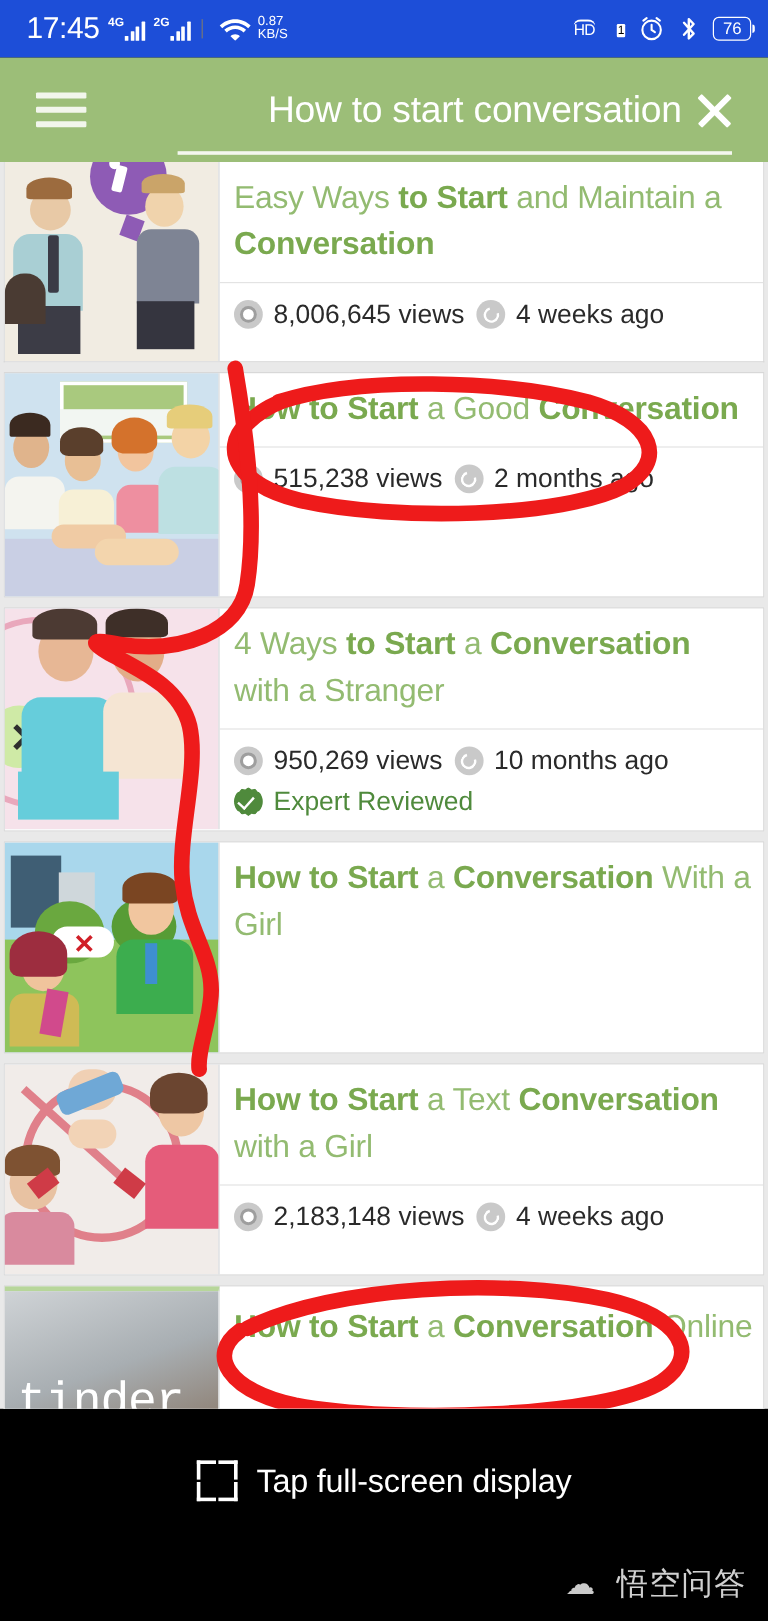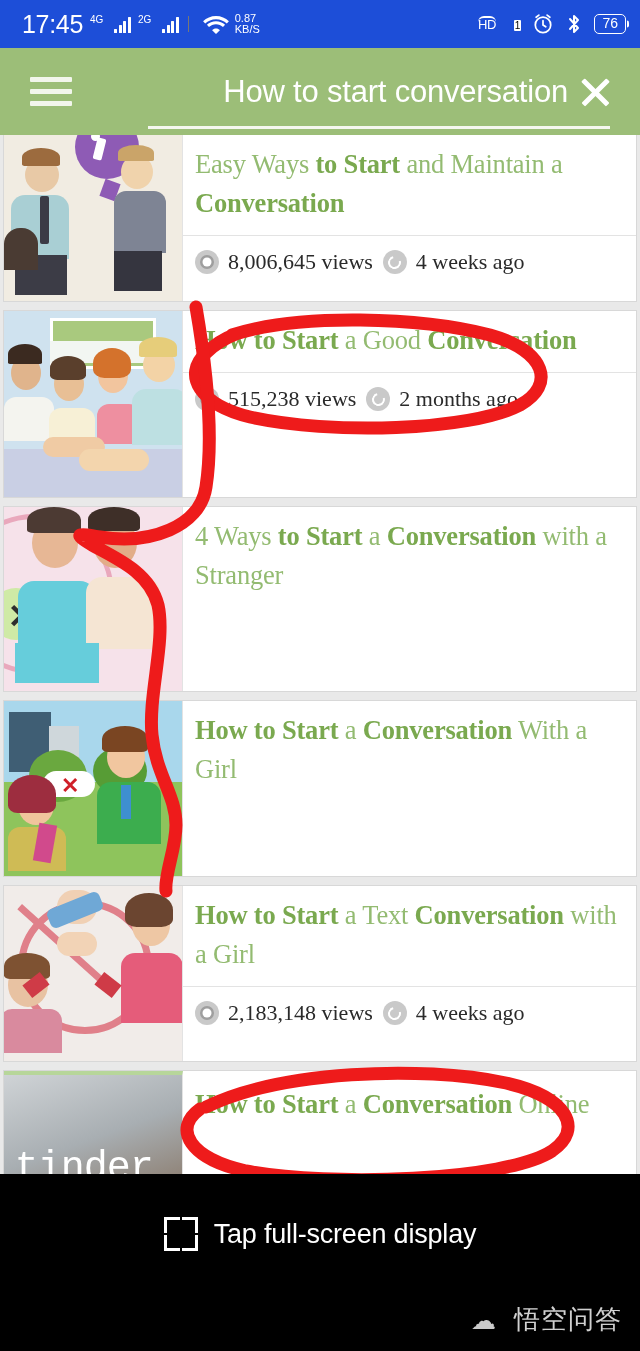--- a/index.html
+++ b/index.html
@@ -32,23 +32,24 @@
   }
   .sb-left { display: flex; align-items: center; gap: 7px; }
   .sb-clock {
     font-size: 25px;
     letter-spacing: -0.3px;
     color: #fff;
     font-weight: 400;
   }
   .sig {
     display: flex;
-    align-items: center;
-    gap: 11px;
+    align-items: flex-end;
+    gap: 1px;
     height: 20px;
+    font-weight: bold;
   }
   .sig .net {
     font-size: 10px;
     line-height: 10px;
     align-self: flex-start;
     margin-right: 0px;
     margin-top: 1px;
   }
   .bars { display: flex; align-items: flex-end; gap: 1.5px; height: 18px; }
   .bars i { display: block; width: 3px; background: #fff; border-radius: .5px; }
@@ -170,21 +171,20 @@
     background: #dfe4e8;
     position: relative;
     overflow: hidden;
     border-right: 1px solid #e3e3e3;
   }
   .body {
     flex: 1;
     min-width: 0;
     display: flex;
     flex-direction: column;
-    font-family: Liberation Serif, serif;
   }
   .title {
     padding: 10px 8px 12px 12px;
     font-size: 26.5px;
     line-height: 39px;
     color: #93bb71;
     letter-spacing: -0.2px;
     cursor: pointer;
   }
   .title b { color: #7aa94f; font-weight: bold; }
@@ -478,20 +478,36 @@
           <div style="position:absolute;left:50%;top:6%;width:44px;height:50px;border-radius:50%;background:#e2ad88;"></div>
           <div style="position:absolute;left:47%;top:0%;width:52px;height:24px;border-radius:50% 50% 12% 12%;background:#3e2f28;"></div>
           <div style="position:absolute;left:46%;top:38%;width:74px;height:72px;border-radius:16px 16px 0 0;background:#f5e5d3;"></div>
           <div style="position:absolute;left:6%;top:74%;width:84px;height:40px;background:#66cddb;"></div>
         </div>
       </div>
       <div class="body">
         <div class="title">
           <span><span>4 Ways </span><b>to Start</b><span> a </span><b>Conversation</b><span> with a Stranger</span></span>
         </div>
+        <div class="meta-wrap">
+          <div class="meta">
+            <span class="pair">
+              <span class="eye-icon"></span>
+              <span>950,269 views</span>
+            </span>
+            <span class="pair">
+              <span class="time-icon"></span>
+              <span>10 months ago</span>
+            </span>
+          </div>
+          <div class="expert">
+            <span class="seal"></span>
+            <span>Expert Reviewed</span>
+          </div>
+        </div>
       </div>
     </div>
 
     <div class="card">
       <div class="thumb" style="height:175px;">
         <div class="art" style="background:#a9d7ec;">
           <div style="position:absolute;left:3%;top:6%;width:42px;height:60px;background:#3f5e74;"></div>
           <div style="position:absolute;left:25%;top:14%;width:30px;height:52px;background:#cfd7db;"></div>
           <div style="position:absolute;left:0%;top:46%;width:100%;height:54%;background:#8ec45c;"></div>
           <div style="position:absolute;left:14%;top:28%;width:58px;height:52px;border-radius:50%;background:#6aa83f;"></div>

